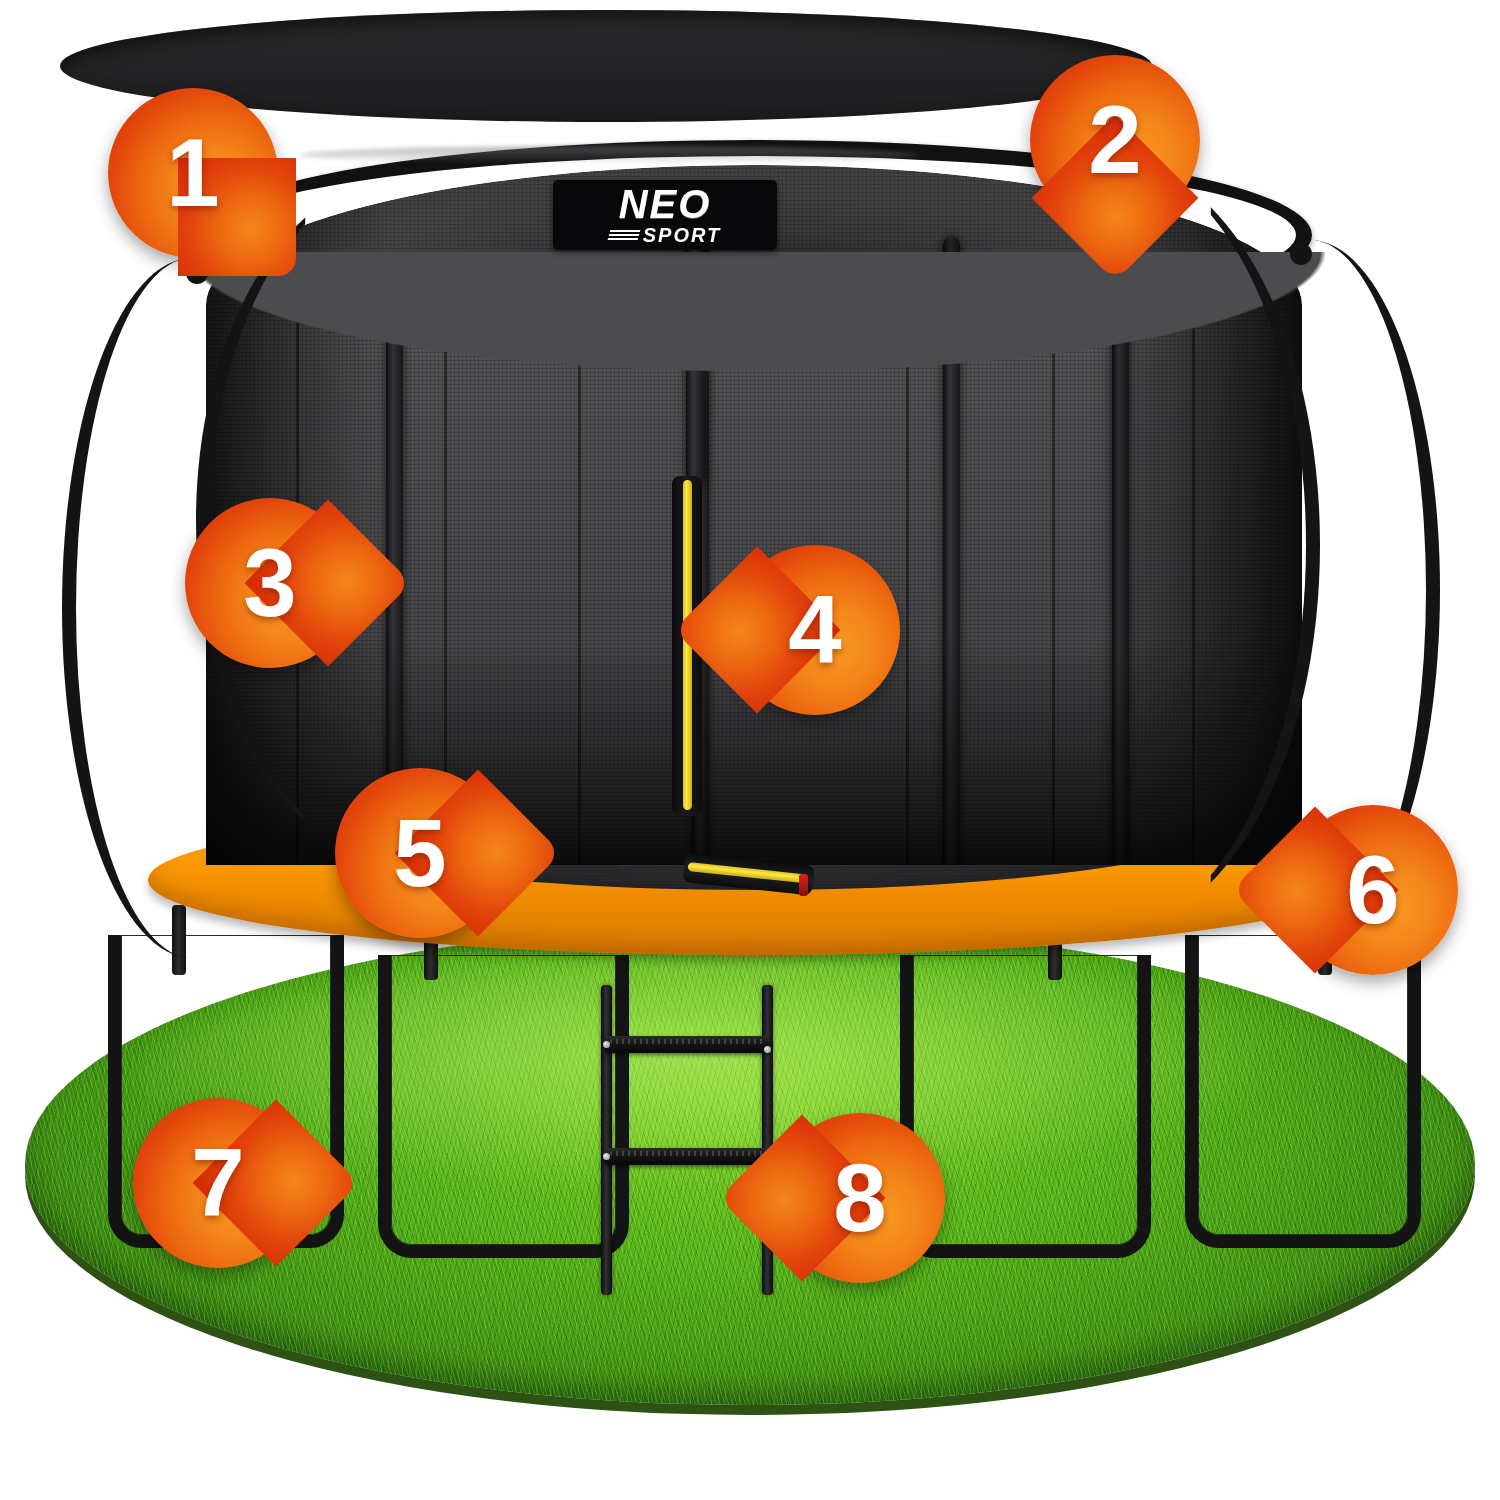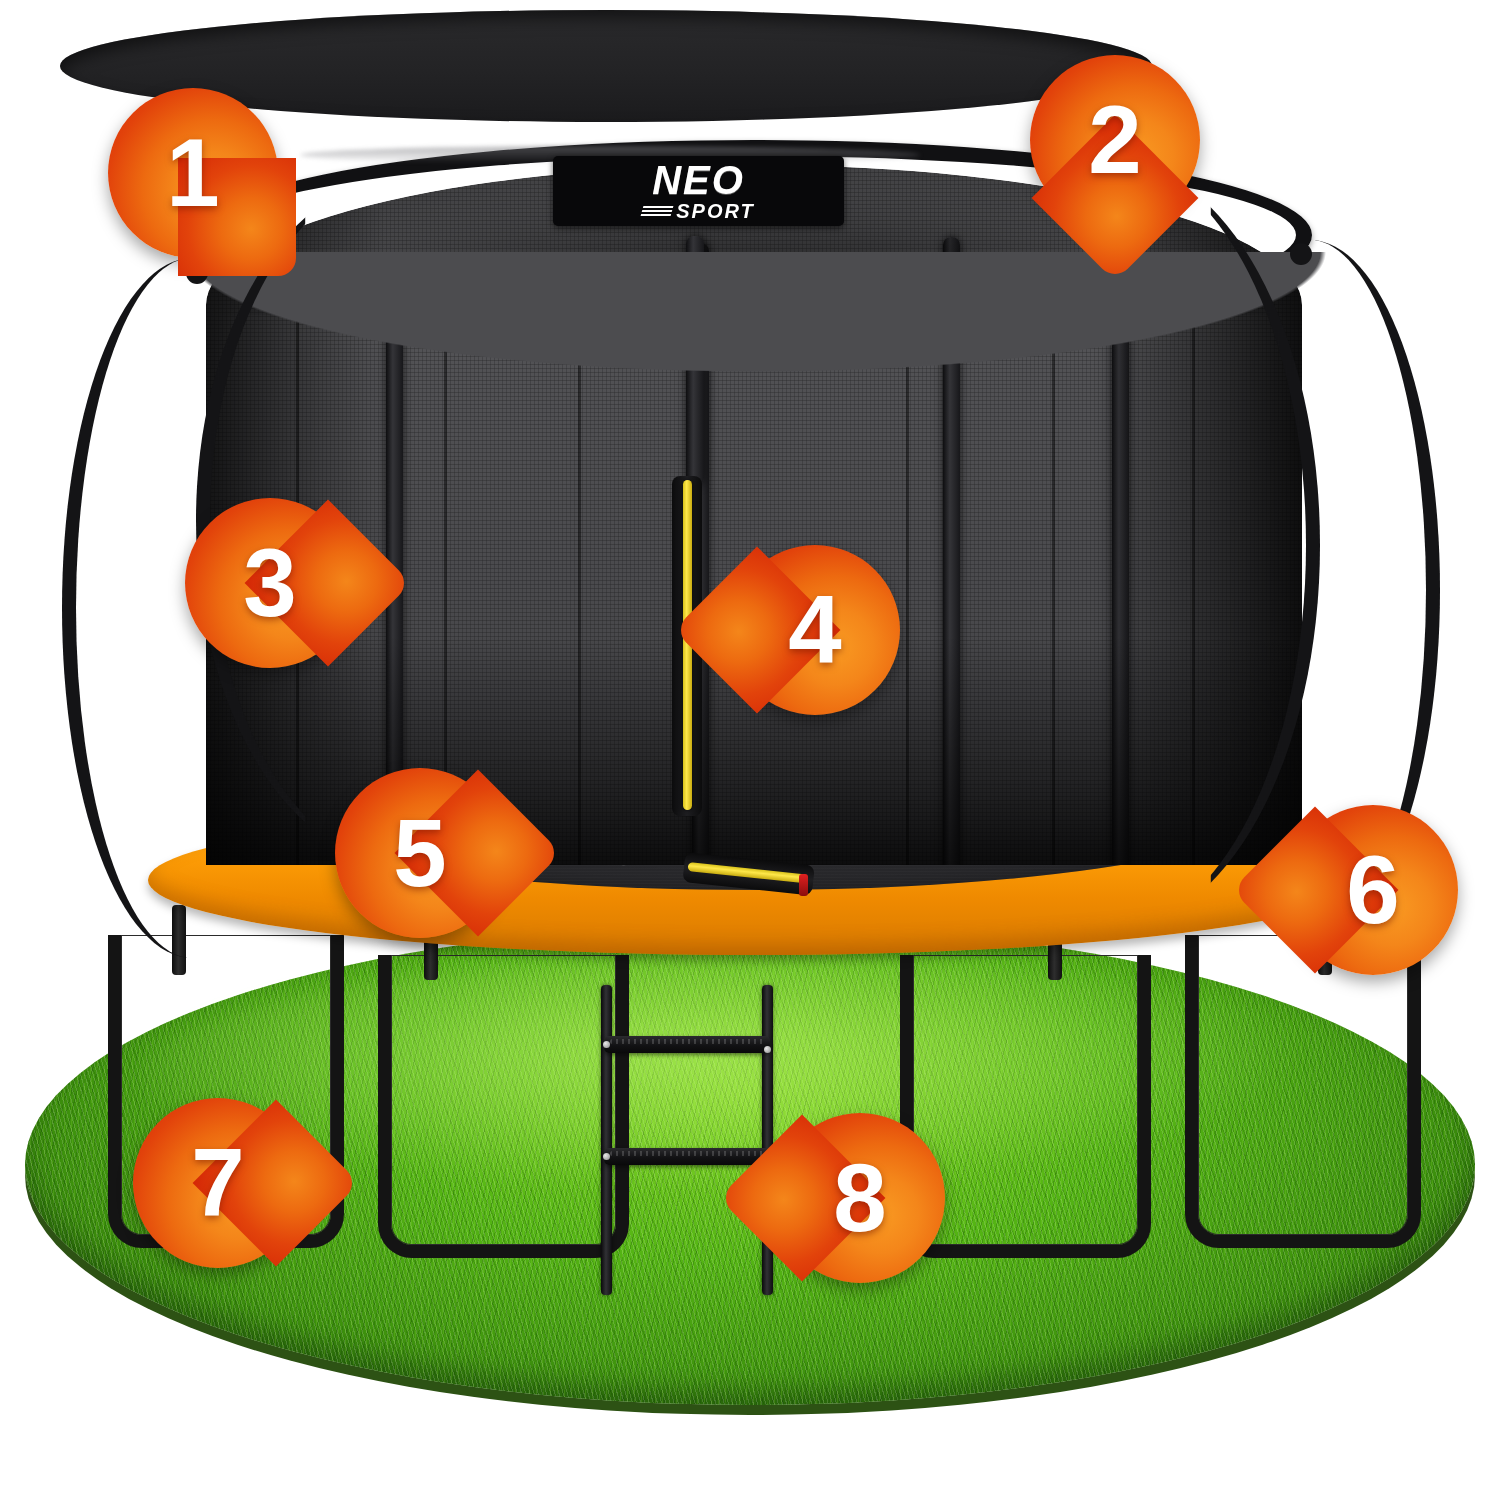--- a/index.html
+++ b/index.html
@@ -159,21 +159,21 @@
     background:linear-gradient(180deg,#0b0b0c,#1f1f22 50%,#0b0b0c);
     border-radius:8px;transform:rotate(6deg);transform-origin:left center;
   }
   .zip-pull{
     position:absolute;left:799px;top:874px;width:9px;height:22px;
     background:linear-gradient(180deg,#e02020,#8c0d0d);border-radius:3px;
   }
 
   
   .logo{
-    position:absolute;left:553px;top:156px;width:291px;height:70px;
+    position:absolute;left:553px;top:180px;width:224px;height:70px;
     background:#08080a;border-radius:5px;
     box-shadow:0 2px 6px rgba(0,0,0,.6);
     display:flex;flex-direction:column;align-items:center;justify-content:center;
     overflow:hidden;
   }
   .logo-neo{
     color:#fff;font-weight:bold;font-style:italic;font-size:40px;
     letter-spacing:2px;line-height:.96;
     font-family:"Liberation Sans",sans-serif;
     text-shadow:0 1px 0 #555;

